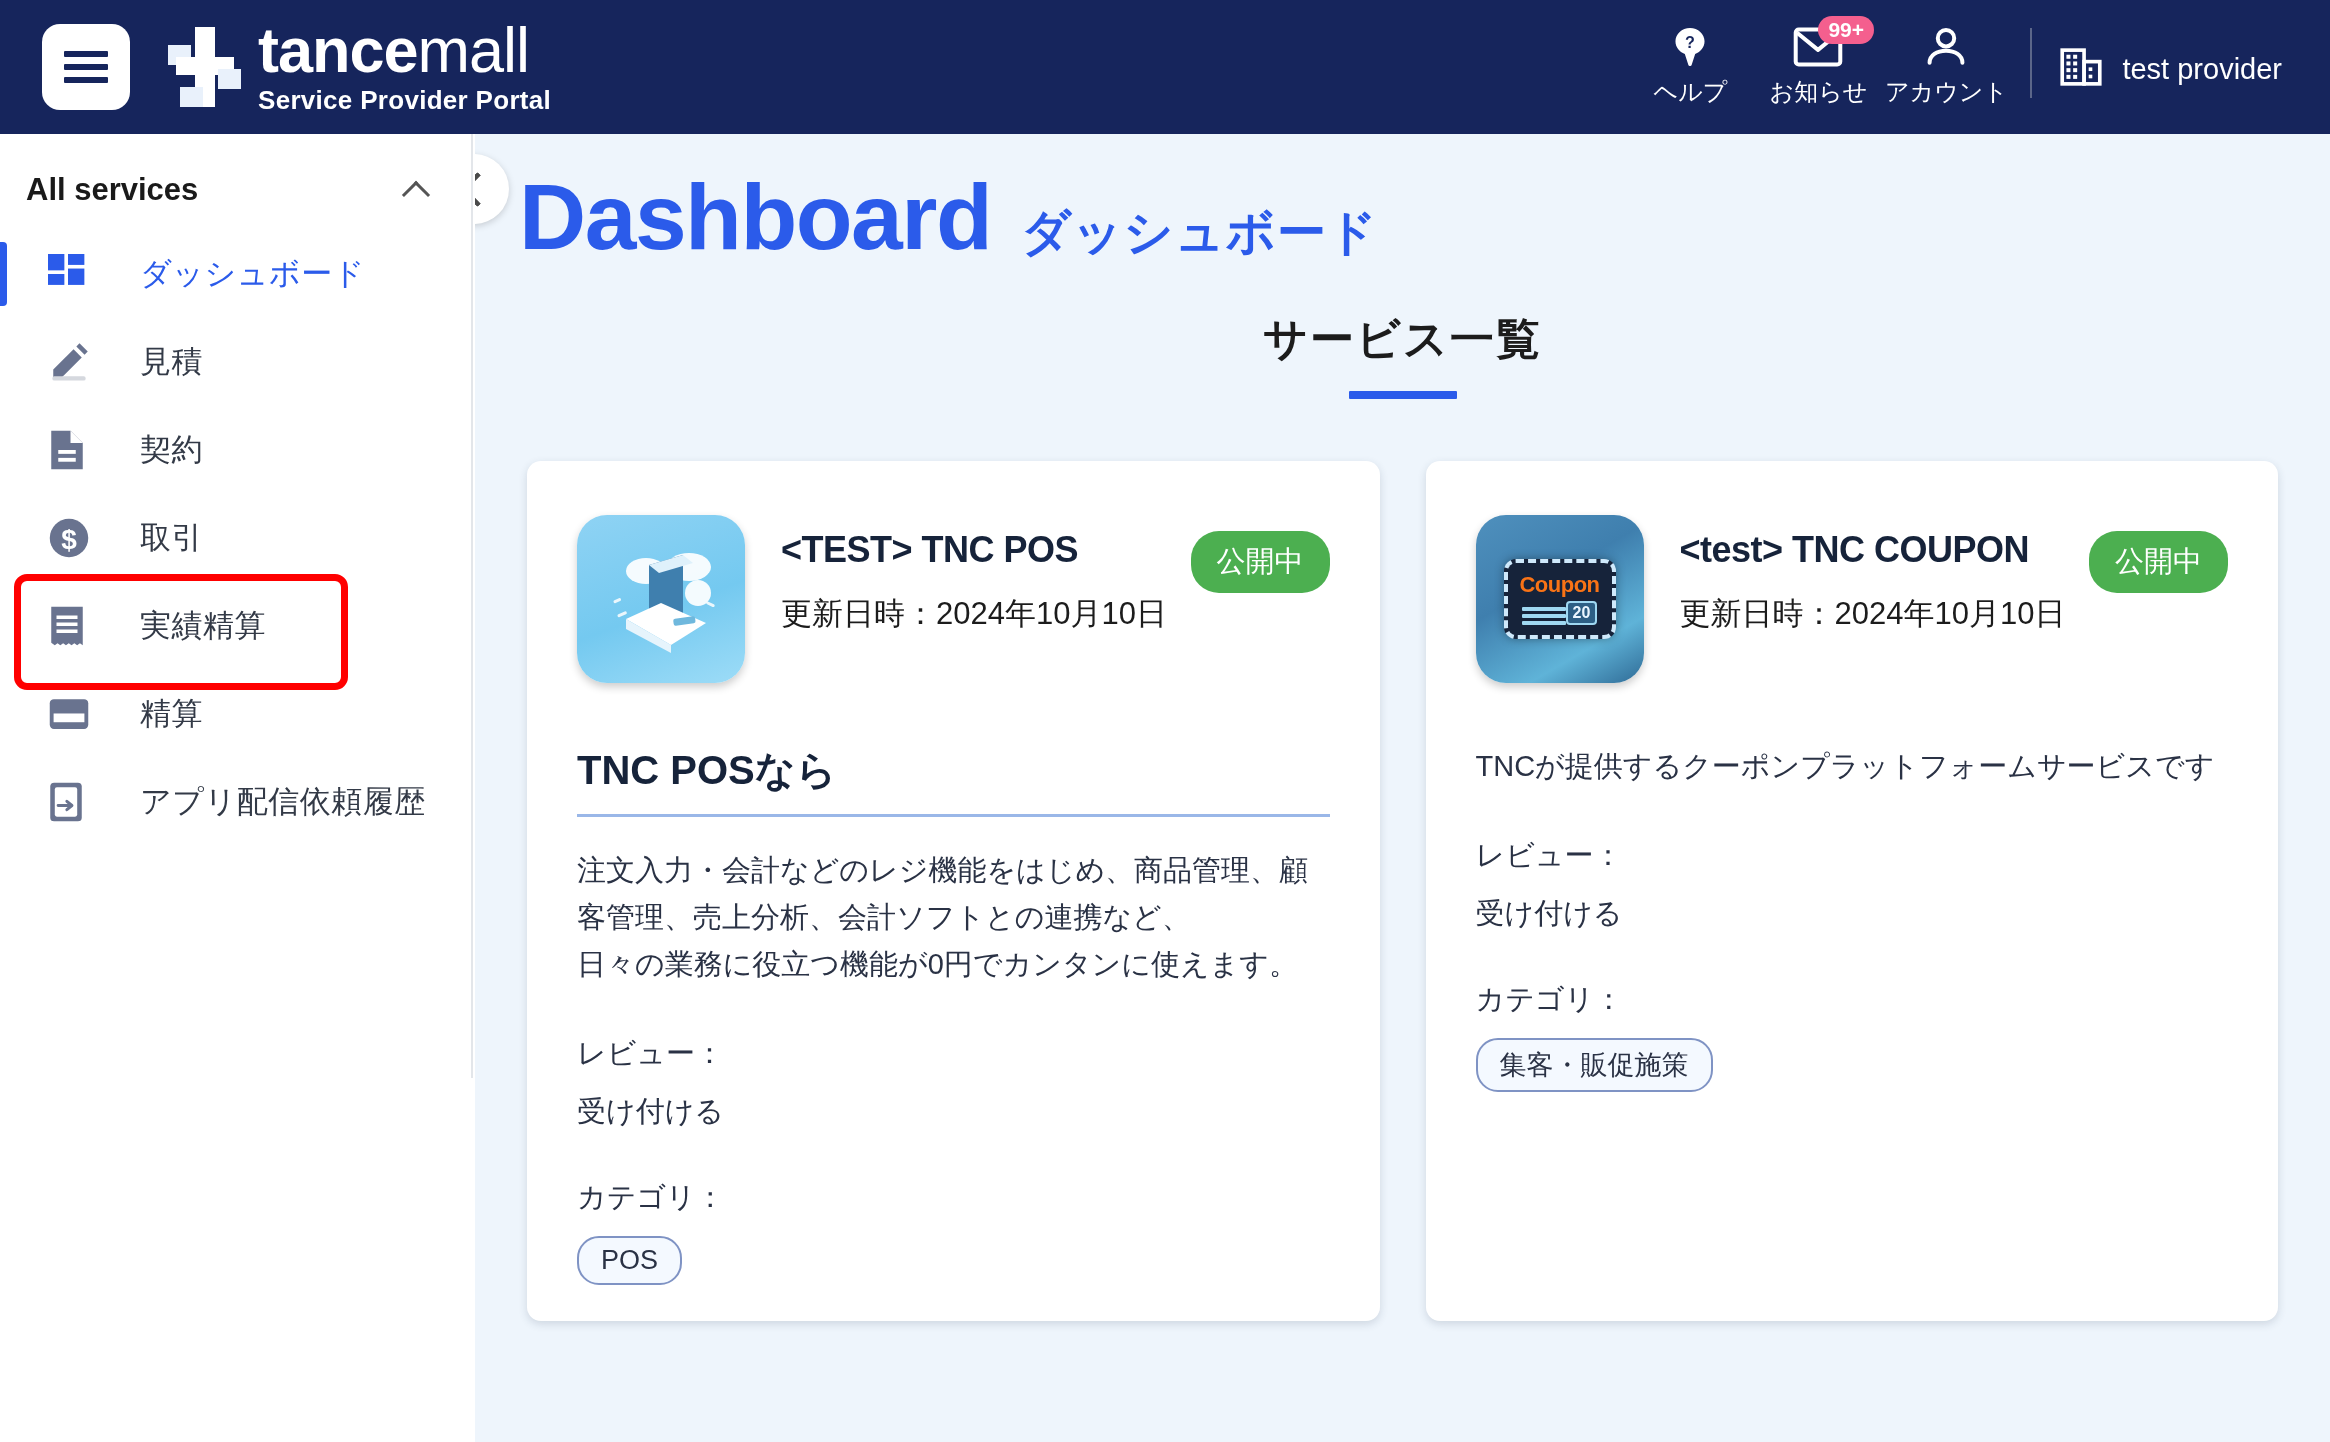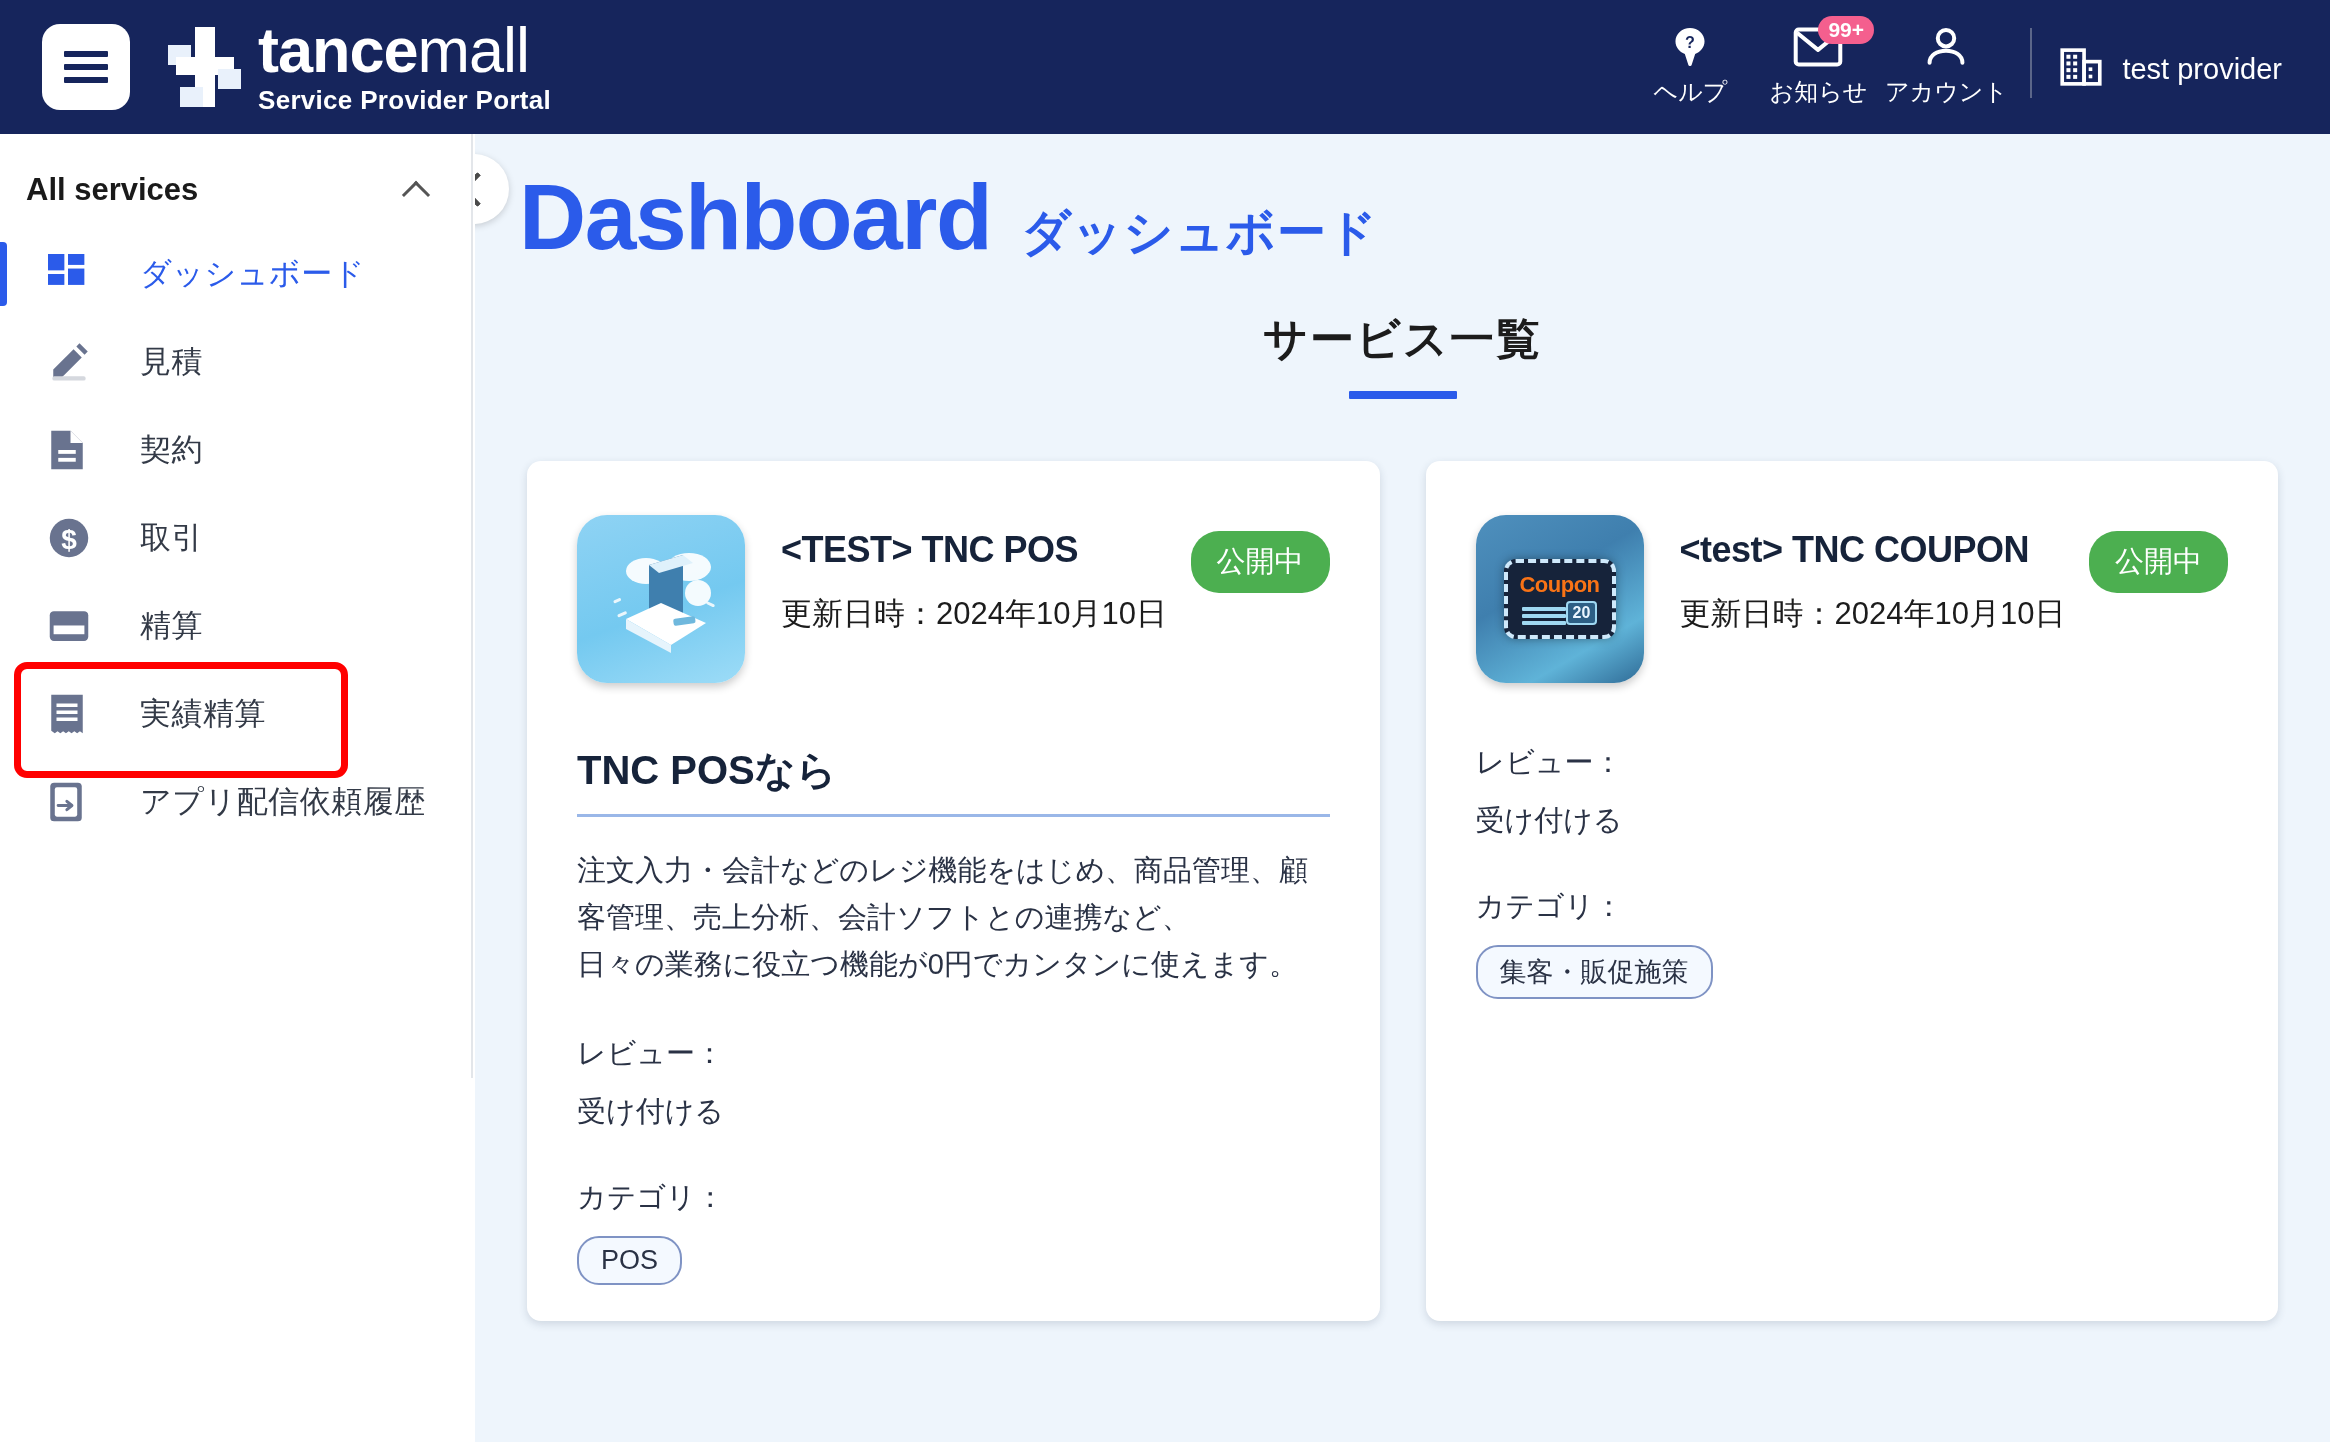--- a/index.html
+++ b/index.html
@@ -316,40 +316,40 @@
       <div class="sb-item">
         <span class="sb-ico">
           <svg width="42" height="42" viewBox="0 0 24 24">
             <circle cx="12" cy="12" r="11" fill="#69738f"></circle>
             <text x="12" y="18" font-size="16" font-weight="700" fill="#ffffff" text-anchor="middle" font-family="Liberation Sans, sans-serif">$</text>
           </svg>
         </span>
         <span class="sb-label">取引</span>
       </div>
 
-      <div class="sb-item">
-        <span class="sb-ico">
-          <svg width="42" height="34" viewBox="0 0 24 19">
-            <rect x="1" y="1" width="22" height="17" rx="2.4" fill="#69738f"></rect>
-            <rect x="3.2" y="9.2" width="17.6" height="5" fill="#ffffff"></rect>
-          </svg>
-        </span>
-        <span class="sb-label">精算</span>
-      </div>
-
       <div class="sb-item highlight-box">
         <span class="sb-ico">
           <svg width="38" height="42" viewBox="0 0 20 24">
             <path d="M1 1h18v22l-1.6-1.2-1.6 1.2-1.6-1.2-1.6 1.2-1.6-1.2L9.4 23l-1.6-1.2L6.2 23l-1.6-1.2L3 23l-2-1.4z" fill="#69738f"></path>
             <rect x="4" y="6" width="12" height="2" fill="#ffffff"></rect>
             <rect x="4" y="10" width="12" height="2" fill="#ffffff"></rect>
             <rect x="4" y="14" width="12" height="2" fill="#ffffff"></rect>
           </svg>
         </span>
         <span class="sb-label">実績精算</span>
+      </div>
+
+      <div class="sb-item">
+        <span class="sb-ico">
+          <svg width="42" height="34" viewBox="0 0 24 19">
+            <rect x="1" y="1" width="22" height="17" rx="2.4" fill="#69738f"></rect>
+            <rect x="3.2" y="9.2" width="17.6" height="5" fill="#ffffff"></rect>
+          </svg>
+        </span>
+        <span class="sb-label">精算</span>
       </div>
 
       <div class="sb-item">
         <span class="sb-ico">
           <svg width="36" height="42" viewBox="0 0 20 24">
             <rect x="1" y="1" width="18" height="22" rx="2.2" fill="#69738f"></rect>
             <rect x="3.6" y="3.6" width="12.8" height="16.8" rx="1.2" fill="#ffffff"></rect>
             <path d="M5.5 14 L12.5 14 M10.5 11.6 L13.4 14 L10.5 16.4" stroke="#69738f" stroke-width="1.7" fill="none" stroke-linecap="round" stroke-linejoin="round"></path>
           </svg>
         </span>
@@ -432,20 +432,21 @@
             </div>
           </div>
           <div class="card-head-text">
             <div class="card-title">&lt;test&gt; TNC COUPON</div>
             <div class="card-updated">更新日時：2024年10月10日</div>
           </div>
           <div class="status-badge">公開中</div>
         </div>
 
         <div class="card-body">
+          <div class="card-plain">TNCが提供するクーポンプラットフォームサービスです</div>
 
           <div class="meta-label">レビュー：</div>
           <div class="meta-value">受け付ける</div>
 
           <div class="meta-label">カテゴリ：</div>
           <div class="tags">
             <span class="tag">集客・販促施策</span>
           </div>
         </div>
       </div>

